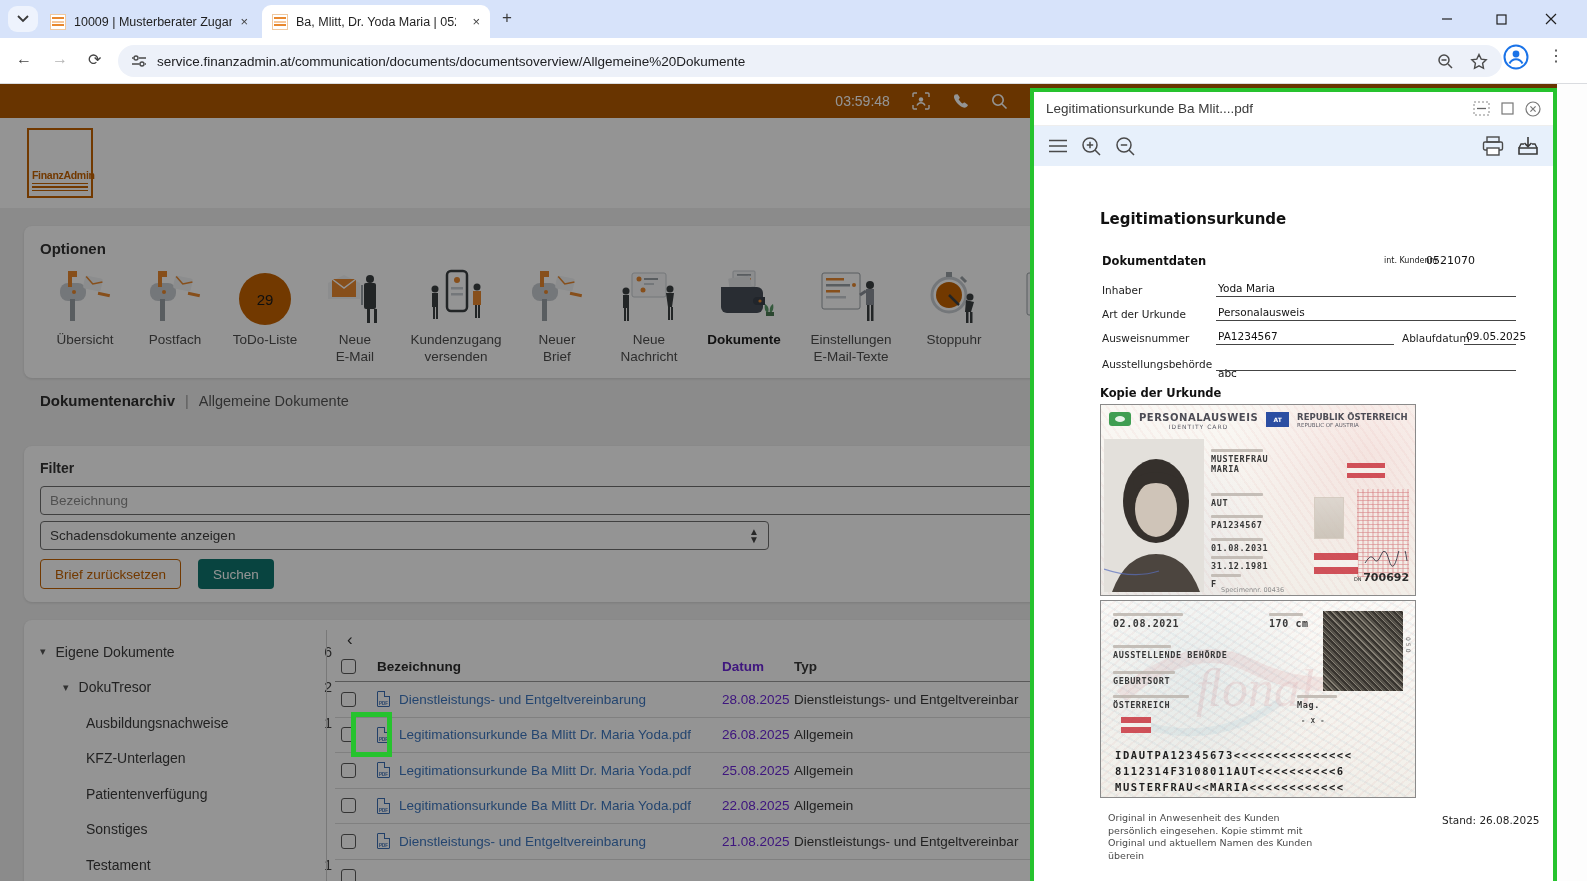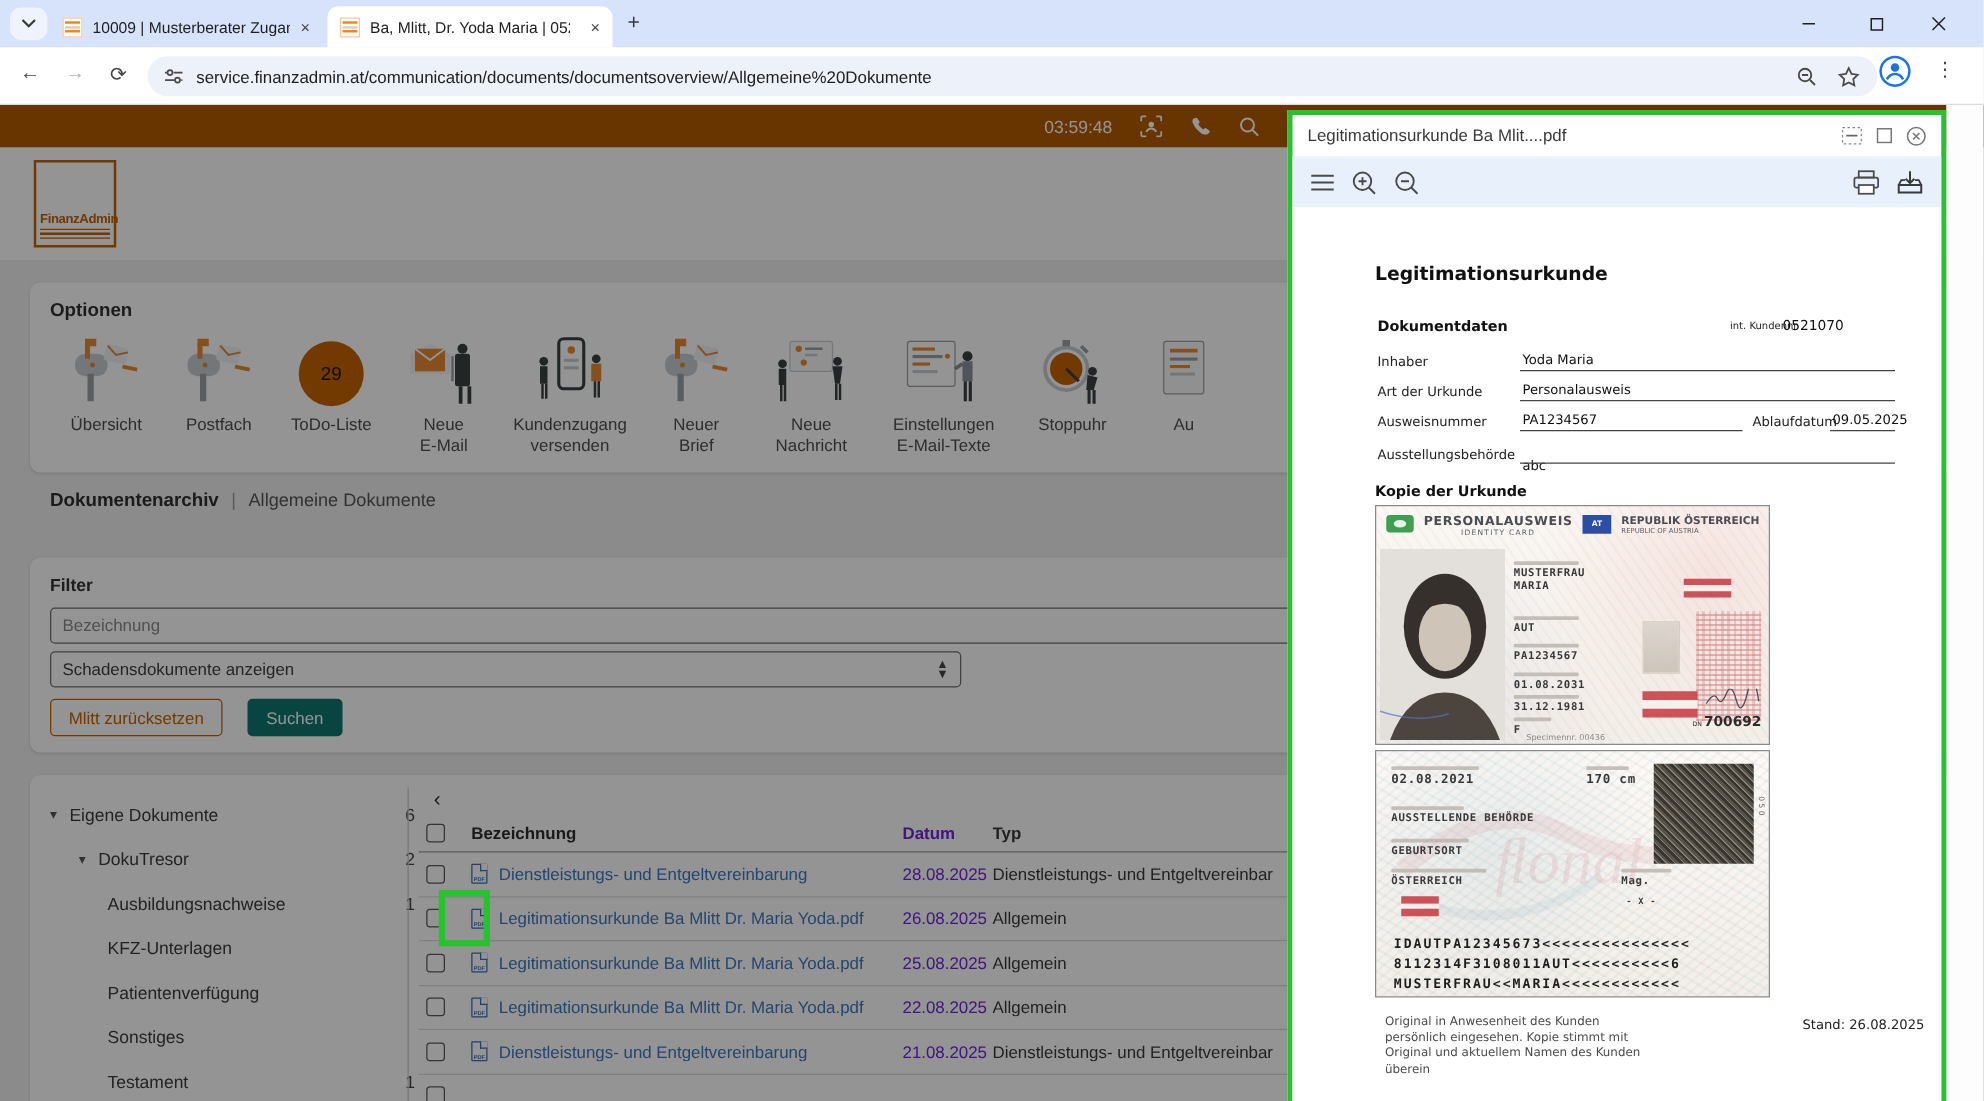--- a/index.html
+++ b/index.html
@@ -352,20 +352,36 @@
                 <rect x="9" y="39" width="2" height="13" fill="#3c4043"></rect>
                 <circle cx="52" cy="20" r="3.5" fill="#3c4043"></circle>
                 <path d="M48 24h8l-2 14h-4z" fill="#3c4043"></path>
                 <rect x="50" y="38" width="2" height="13" fill="#3c4043"></rect>
                 <rect x="53" y="38" width="2" height="13" fill="#3c4043"></rect>
               </svg>
             </div>
             <div class="lbl" style="white-space: pre-line;">Neue
 Nachricht</div>
           </div>
+          <div class="optitem active" style="width: 96px;">
+            <div class="ill">
+              <svg width="66" height="56" viewBox="0 0 66 56">
+                <rect x="22" y="2" width="22" height="16" rx="1" fill="#f1f3f4" stroke="#c9cdd2"></rect>
+                <rect x="26" y="5" width="14" height="1.8" fill="#9aa0a6"></rect>
+                <rect x="26" y="9" width="14" height="1.8" fill="#e8882f"></rect>
+                <rect x="18" y="8" width="22" height="14" rx="1" fill="#e8eaed" transform="rotate(-8 29 15)"></rect>
+                <path d="M10 18h36a6 6 0 016 6v14a6 6 0 01-6 6H16a6 6 0 01-6-6z" fill="#474f58"></path>
+                <path d="M46 28h8v8h-8a4 4 0 010-8z" fill="#39404a"></path>
+                <circle cx="49" cy="32" r="1.6" fill="#e8882f"></circle>
+                <path d="M57 44c-3-1-4-5-3-9 2 1 5 4 3 9zm2 0c-1-5 1-8 3-9 1 4 0 8-3 9z" fill="#5a9a68"></path>
+                <rect x="55" y="43" width="8" height="4" fill="#4a7a54"></rect>
+              </svg>
+            </div>
+            <div class="lbl" style="white-space: pre-line;">Dokumente</div>
+          </div>
           <div class="optitem" style="width: 118px;">
             <div class="ill">
               <svg width="66" height="56" viewBox="0 0 66 56">
                 <rect x="4" y="4" width="38" height="36" rx="2" fill="#fff" stroke="#9aa0a6"></rect>
                 <rect x="8" y="9" width="18" height="2.5" fill="#e8882f"></rect>
                 <rect x="8" y="15" width="24" height="2.5" fill="#9aa0a6"></rect>
                 <rect x="8" y="21" width="14" height="2.5" fill="#e8882f"></rect>
                 <rect x="8" y="27" width="20" height="2.5" fill="#c9cdd2"></rect>
                 <circle cx="36" cy="16" r="2" fill="#e8882f"></circle>
                 <circle cx="52" cy="16" r="4" fill="#3c4043"></circle>
@@ -417,21 +433,21 @@
 
     <div class="card card-filter">
       <div class="card-title" style="font-size:14px">Filter</div>
       <div class="f-input">
           <span>Bezeichnung</span>
         </div>
       <div class="f-select">
         <span>Schadensdokumente anzeigen</span>
         <span class="ud">▲<br>▼</span>
       </div>
-      <div class="btn-outline">Mlitt zurücksetzen</div>
+      <div class="btn-outline">Brief zurücksetzen</div>
       <div class="btn-solid">Suchen</div>
     </div>
 
     <div class="card card-docs">
       <div class="tree" id="tree">
           <div class="tnode" style="padding-left: 0px;">
             <span class="chev">▾</span>
             <span>Eigene Dokumente</span>
             <span class="cnt">6</span>
           </div>

